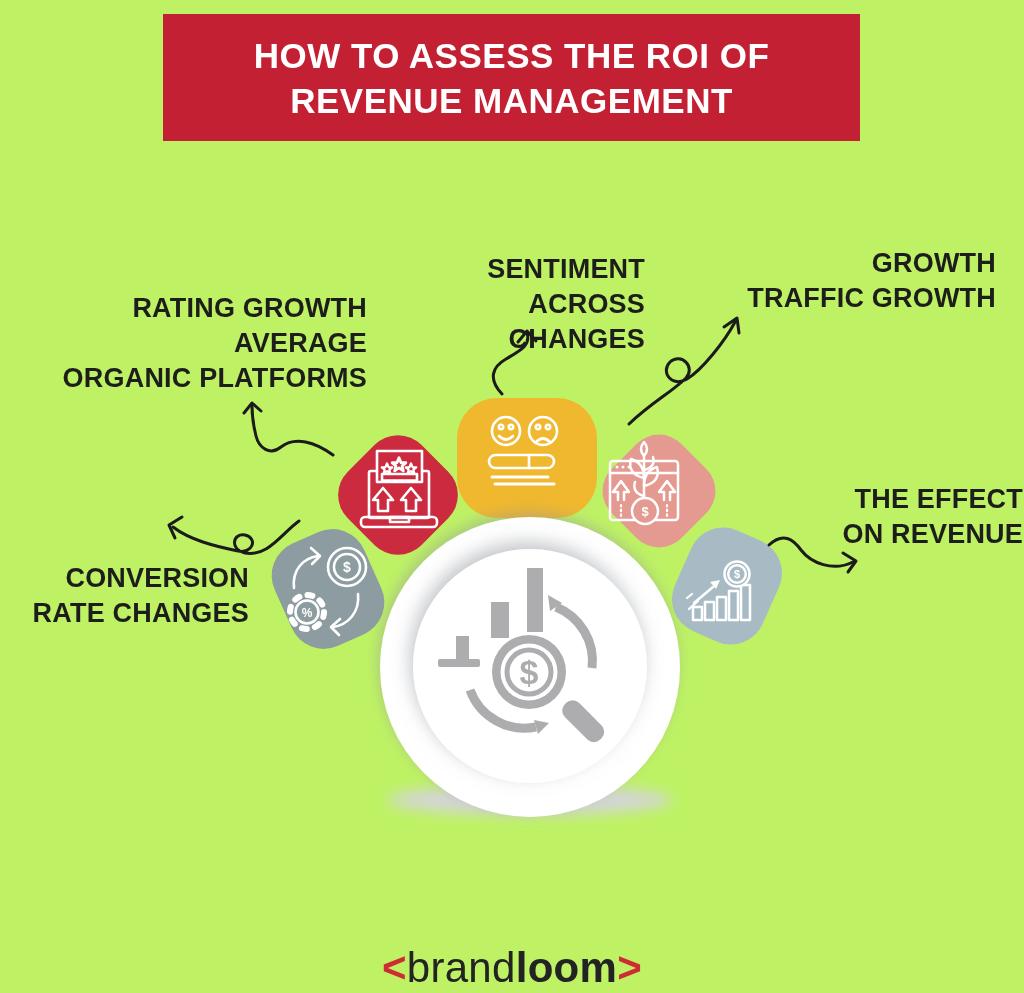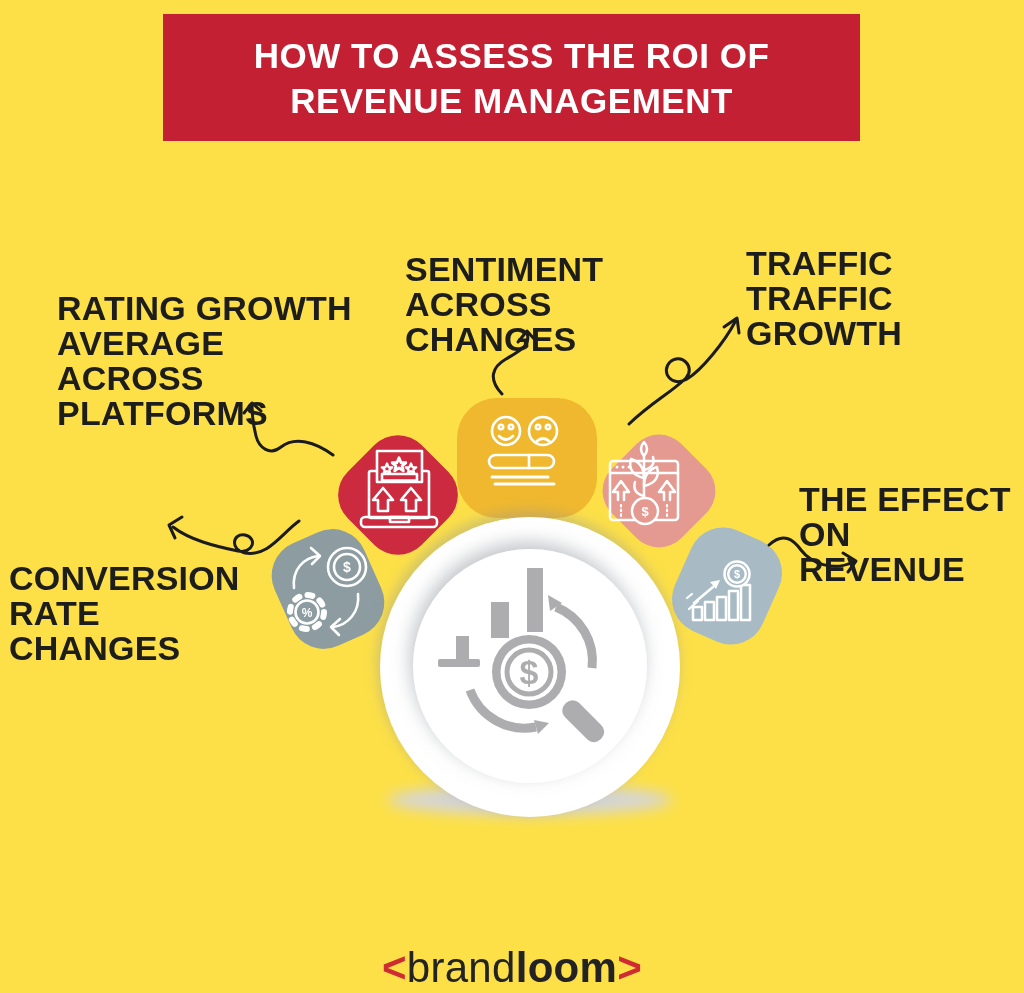--- a/index.html
+++ b/index.html
@@ -1,24 +1,24 @@
 <!DOCTYPE html>
 <html><head>
 <meta charset="utf-8">
 <style>
   html,body{margin:0;padding:0;}
-  .stage{position:relative;width:1024px;height:993px;background:#fde047;overflow:hidden;
+  .stage{position:relative;width:1024px;height:993px;background:#bef264;overflow:hidden;
          font-family:"Liberation Sans",sans-serif;}
   .banner{position:absolute;left:163px;top:14px;width:697px;height:127px;
           display:flex;flex-direction:column;justify-content:center;align-items:center;
           text-align:center;color:#FFFFFF;font-weight:800;font-size:35px;line-height:45px;
           letter-spacing:.5px;}
   .art{position:absolute;left:0;top:0;width:1024px;height:993px;}
-  .lbl{position:absolute;font-weight:800;font-size:34px;line-height:35px;color:#1D1D1B;
-       text-align:left;letter-spacing:.2px;}
+  .lbl{position:absolute;font-weight:800;font-size:27px;line-height:35px;color:#1D1D1B;
+       text-align:right;letter-spacing:.2px;}
   .lbl-rating{left:57px;top:291px;width:310px;}
   .lbl-sentiment{left:405px;top:252px;width:240px;}
   .lbl-organic{left:746px;top:246px;width:250px;}
   .lbl-conversion{left:9px;top:561px;width:240px;}
   .lbl-effect{left:799px;top:482px;width:224px;}
   .footer{position:absolute;left:0;top:944px;width:100%;text-align:center;
           font-size:42px;color:#232323;letter-spacing:.3px;}
   .footer .chev{color:#CF2B33;font-weight:800;}
   .footer .brand{font-weight:400;}
   .footer .loom{font-weight:800;}
@@ -171,28 +171,28 @@
       <g>
         <path d="M 769,545 C 783,532 793,539 801,550 C 811,563 833,572 853,562"></path>
         <polyline points="843,553 856,561 848,572"></polyline>
       </g>
     </g>
   </svg>
 
   <div class="lbl lbl-rating">
     <div>RATING GROWTH</div>
     <div>AVERAGE</div>
-    <div>ACROSS PLATFORMS</div>
+    <div>ORGANIC PLATFORMS</div>
   </div>
   <div class="lbl lbl-sentiment">
     <div>SENTIMENT</div>
     <div>ACROSS CHANGES</div>
   </div>
   <div class="lbl lbl-organic">
-    <div>TRAFFIC</div>
+    <div>GROWTH</div>
     <div>TRAFFIC GROWTH</div>
   </div>
   <div class="lbl lbl-conversion">
     <div>CONVERSION</div>
     <div>RATE CHANGES</div>
   </div>
   <div class="lbl lbl-effect">
     <div>THE EFFECT</div>
     <div>ON REVENUE</div>
   </div>

